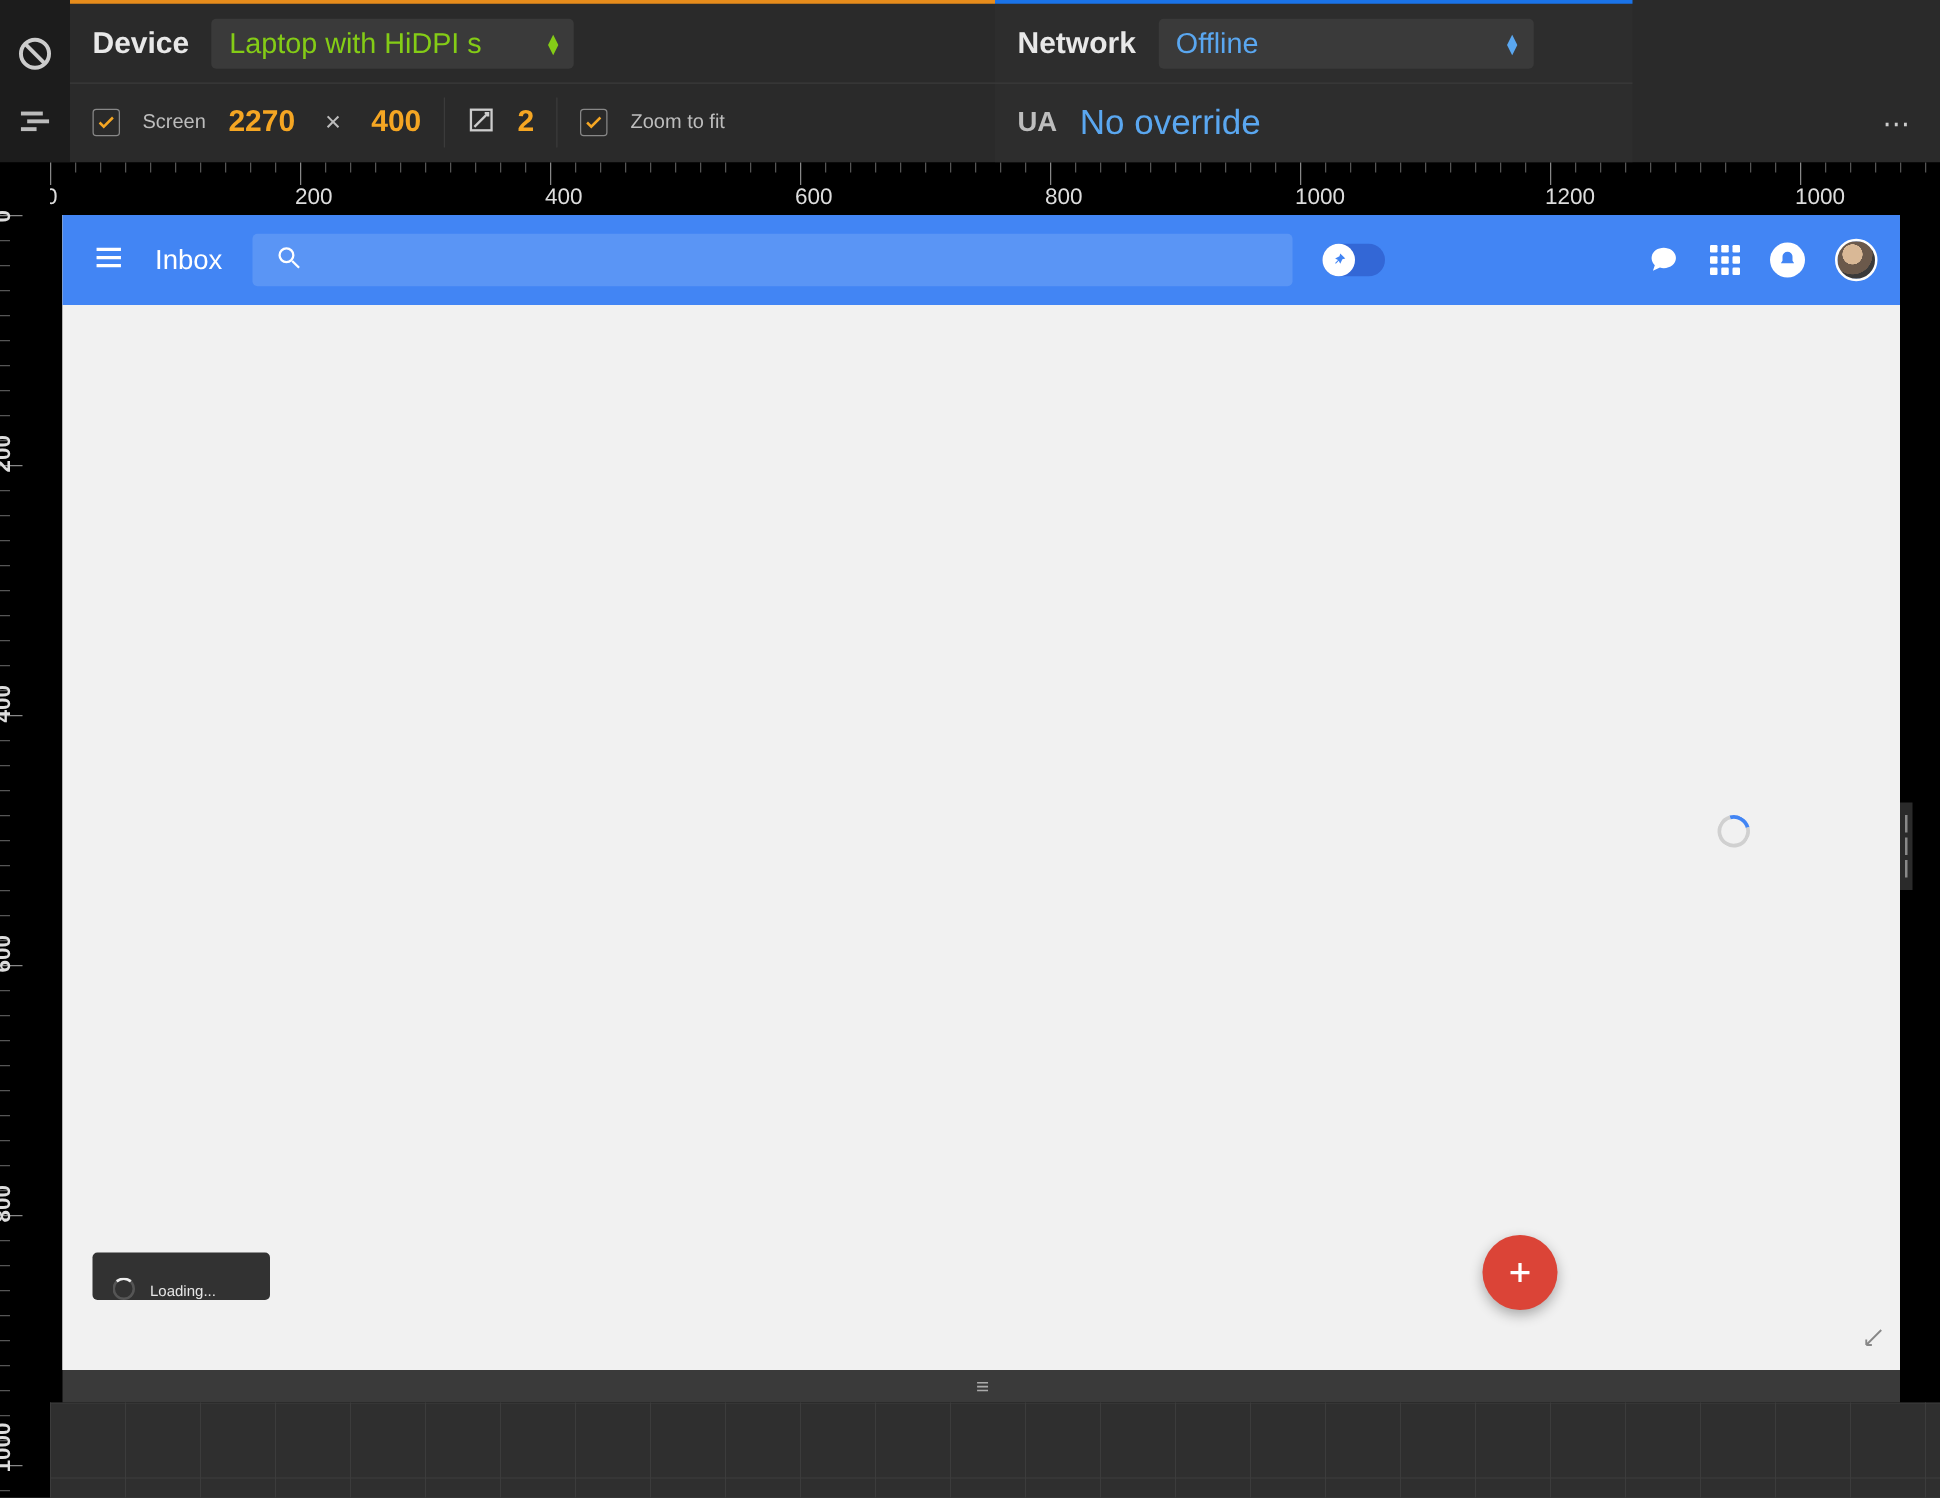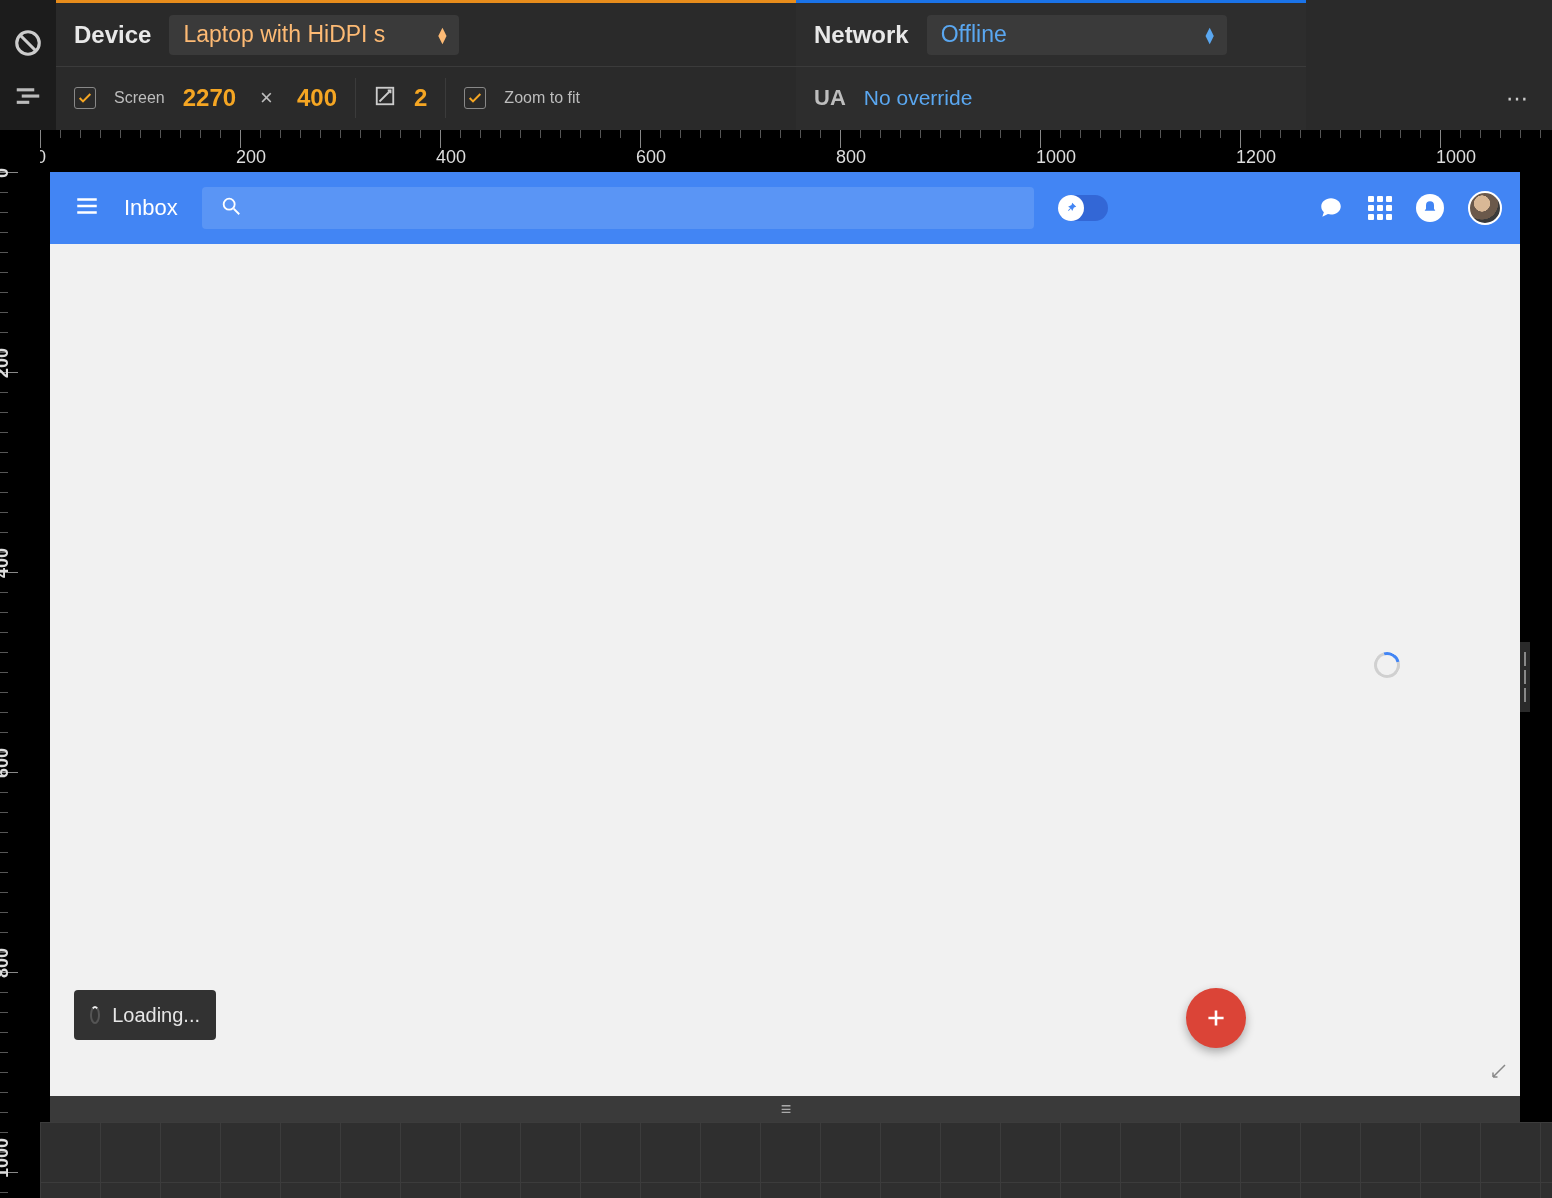--- a/index.html
+++ b/index.html
@@ -10,31 +10,31 @@
 .devtools-sideicons { position: absolute; left: 0; top: 0; width: 56px; height: 130px; background: #1c1c1c; display:flex; flex-direction:column; align-items:center; gap:20px; padding-top:28px;}
 .devtools-sideicons svg { width: 30px; height: 30px; }
 
 .panel { position:absolute; top:0; height:130px; }
 .panel.device { left:56px; width:740px; border-top:3px solid #e78c1b; }
 .panel.network { left:796px; width:510px; border-top:3px solid #1a73e8; background:#2d2d2d; }
 
 .row { display:flex; align-items:center; height:63px; padding:0 18px; gap:18px; }
 .row + .row { border-top:1px solid #3b3b3b; }
 .label { color:#e8e8e8; font-size:24px; font-weight:600; }
-.select-pill { background:#3a3a3a; border-radius:4px; height:40px; display:flex; align-items:center; padding:0 44px 0 14px; position:relative; color:#fdba74; font-size:23px; font-weight:500; white-space:nowrap; overflow:hidden; cursor:pointer; }
+.select-pill { background:#3a3a3a; border-radius:4px; height:40px; display:flex; align-items:center; padding:0 44px 0 14px; position:relative; color:#84cc16; font-size:23px; font-weight:500; white-space:nowrap; overflow:hidden; cursor:pointer; }
 .select-pill.blue { color:#5aa7f0; }
 .select-pill .arrows { position:absolute; right:10px; color:inherit; font-size:14px; display:flex; flex-direction:column; line-height:8px; }
 .checkbox { width:22px; height:22px; border:1px solid #888; border-radius:3px; display:flex; align-items:center; justify-content:center; background:#2a2a2a; }
 .checkbox svg { width:16px; height:16px; }
 .dim { color:#bdbdbd; font-size:16px; font-weight:500; }
 .num { color:#f5a623; font-size:24px; font-weight:600; }
 .times { color:#bdbdbd; font-size:22px; padding:0 6px; }
 .sep { width:1px; height:40px; background:#3b3b3b; }
 .ua-label { color:#bdbdbd; font-size:22px; font-weight:600; }
-.ua-value { color:#5aa7f0; font-size:21px; }
+.ua-value { color:#5aa7f0; font-size:28px; }
 .more { position:absolute; right:20px; bottom:18px; color:#ccc; letter-spacing:4px; font-size:22px; }
 .dpr-icon{width:22px;height:22px;}
 
 
 .ruler-h { position:absolute; left:40px; top:130px; right:0; height:42px; background:#000; color:#ddd; font-size:17px; }
 .ruler-h .tick-major { position:absolute; top:0; width:1px; height:18px; background:#888; }
 .ruler-h .tick-minor { position:absolute; top:0; width:1px; height:8px; background:#555; }
 .ruler-h .num { position:absolute; top:17px; transform:translateX(-4px); color:#ddd; font-weight:400; font-size:18px;}
 .ruler-v { position:absolute; left:0; top:130px; width:40px; bottom:0; background:#000; color:#ddd; font-size:17px; }
 .ruler-v .tick-major { position:absolute; left:0; height:1px; width:18px; background:#888; }
@@ -61,21 +61,21 @@
 .apps-grid span{background:#fff;border-radius:1px;}
 .notif-circle{width:28px;height:28px;border-radius:50%;background:#fff;display:flex;align-items:center;justify-content:center;}
 .avatar { width:34px; height:34px; border-radius:50%; background: radial-gradient(circle at 40% 35%, #d9b896 0 30%, #6b594b 31% 60%, #3a3a3a 61% 100%); border:2px solid #fff;}
 
 .loading-more{ text-align:center; color:#888; font-size:16px; margin-top:62px;}
 
 .spinner-right { position:absolute; right:120px; top:480px; width:26px; height:26px; border:3px solid #d0d0d0; border-top-color:#4285f4; border-radius:50%; transform:rotate(30deg);}
 .side-nub{position:absolute; right:-10px; top:470px; width:10px; height:70px; background:#2a2a2a; display:flex; flex-direction:column; align-items:center; justify-content:center; gap:4px;}
 .side-nub span{width:2px; height:14px; background:#888;}
 
-.toast { position:absolute; left:24px; bottom:56px; background:#323232; color:#e6e6e6; border-radius:4px; height:50px; width:142px; display:flex; align-items:center; gap:12px; padding:0 16px; font-size:20px;}
+.toast { position:absolute; left:24px; bottom:56px; background:#323232; color:#e6e6e6; border-radius:4px; height:38px; width:142px; display:flex; align-items:flex-end; gap:12px; padding:0 16px; font-size:12px;}
 .toast .sp{width:18px;height:18px;border:2px solid #555;border-top-color:#eee;border-radius:50%;}
 
 .fab { position:absolute; right:274px; bottom:48px; width:60px; height:60px; border-radius:50%; background:#db4437; display:flex; align-items:center; justify-content:center; box-shadow:0 4px 10px rgba(0,0,0,.3); cursor:pointer;}
 .fab svg{width:26px;height:26px;}
 
 .resize-corner{position:absolute; right:12px; bottom:12px; color:#888;}
 
 
 .drawer-bar{position:absolute; left:50px; top:1096px; width:1470px; height:26px; background:#3a3a3a; display:flex; align-items:center; justify-content:center;}
 .drawer-bar .grip{color:#aaa; font-size:18px; letter-spacing:-2px;}

